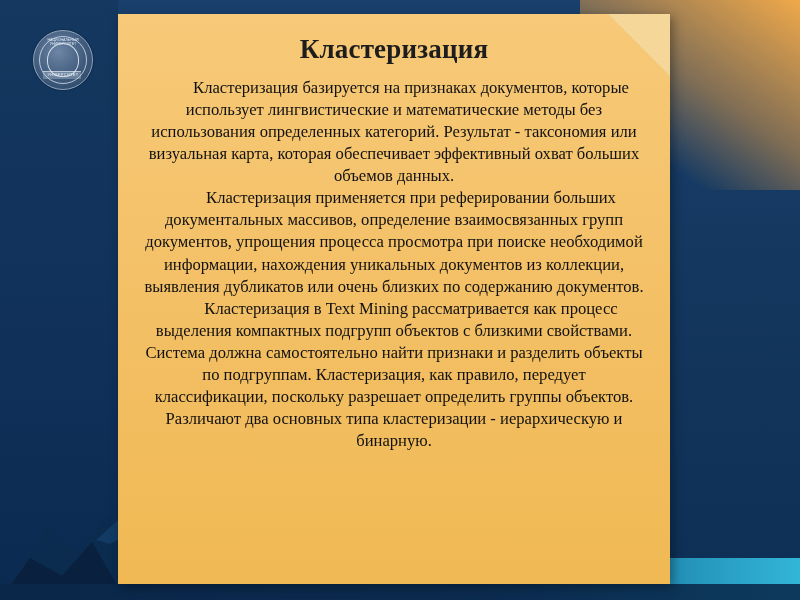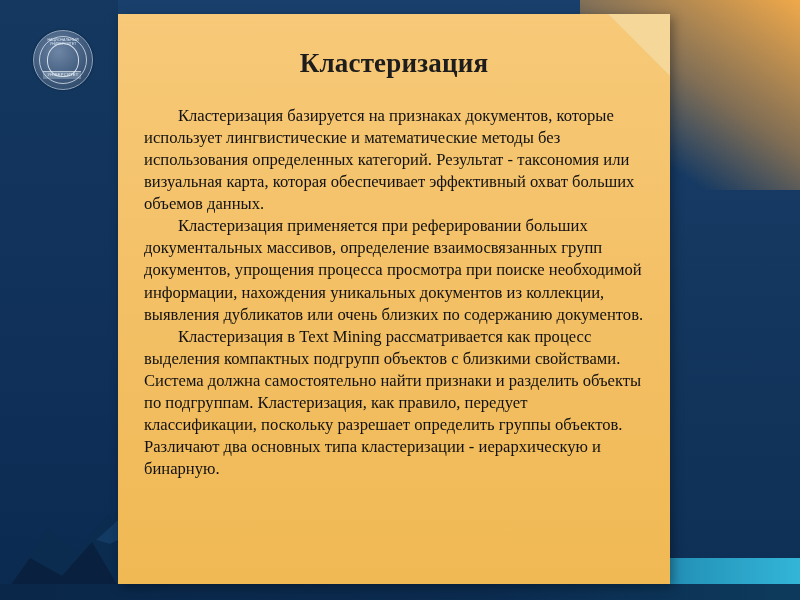--- a/index.html
+++ b/index.html
@@ -92,40 +92,41 @@
     right: 0;
     top: 0;
     width: 0;
     height: 0;
     border-left: 62px solid transparent;
     border-top: 62px solid rgba(180,120,40,0.18);
     transform: translate(0px, 0px);
   }
 
   .slide-title {
-    margin: 14px;
+    margin: 0;
     padding: 20px 0 6px 0;
     text-align: center;
     font-size: 27px;
     font-weight: bold;
     color: #1d1d1d;
     letter-spacing: 0.2px;
     font-family: "Liberation Serif", serif;
   }
 
   .body-text {
     padding: 6px 26px 0 26px;
     font-size: 16.6px;
     line-height: 1.33;
     color: #111111;
     text-align: left;
   }
   .para {
     margin: 0 0 0 0;
     text-indent: 34px;
+    text-align: center;
   }
 
   
   .emblem {
     position: absolute;
     left: 33px;
     top: 30px;
     width: 58px;
     height: 58px;
     border-radius: 50%;

